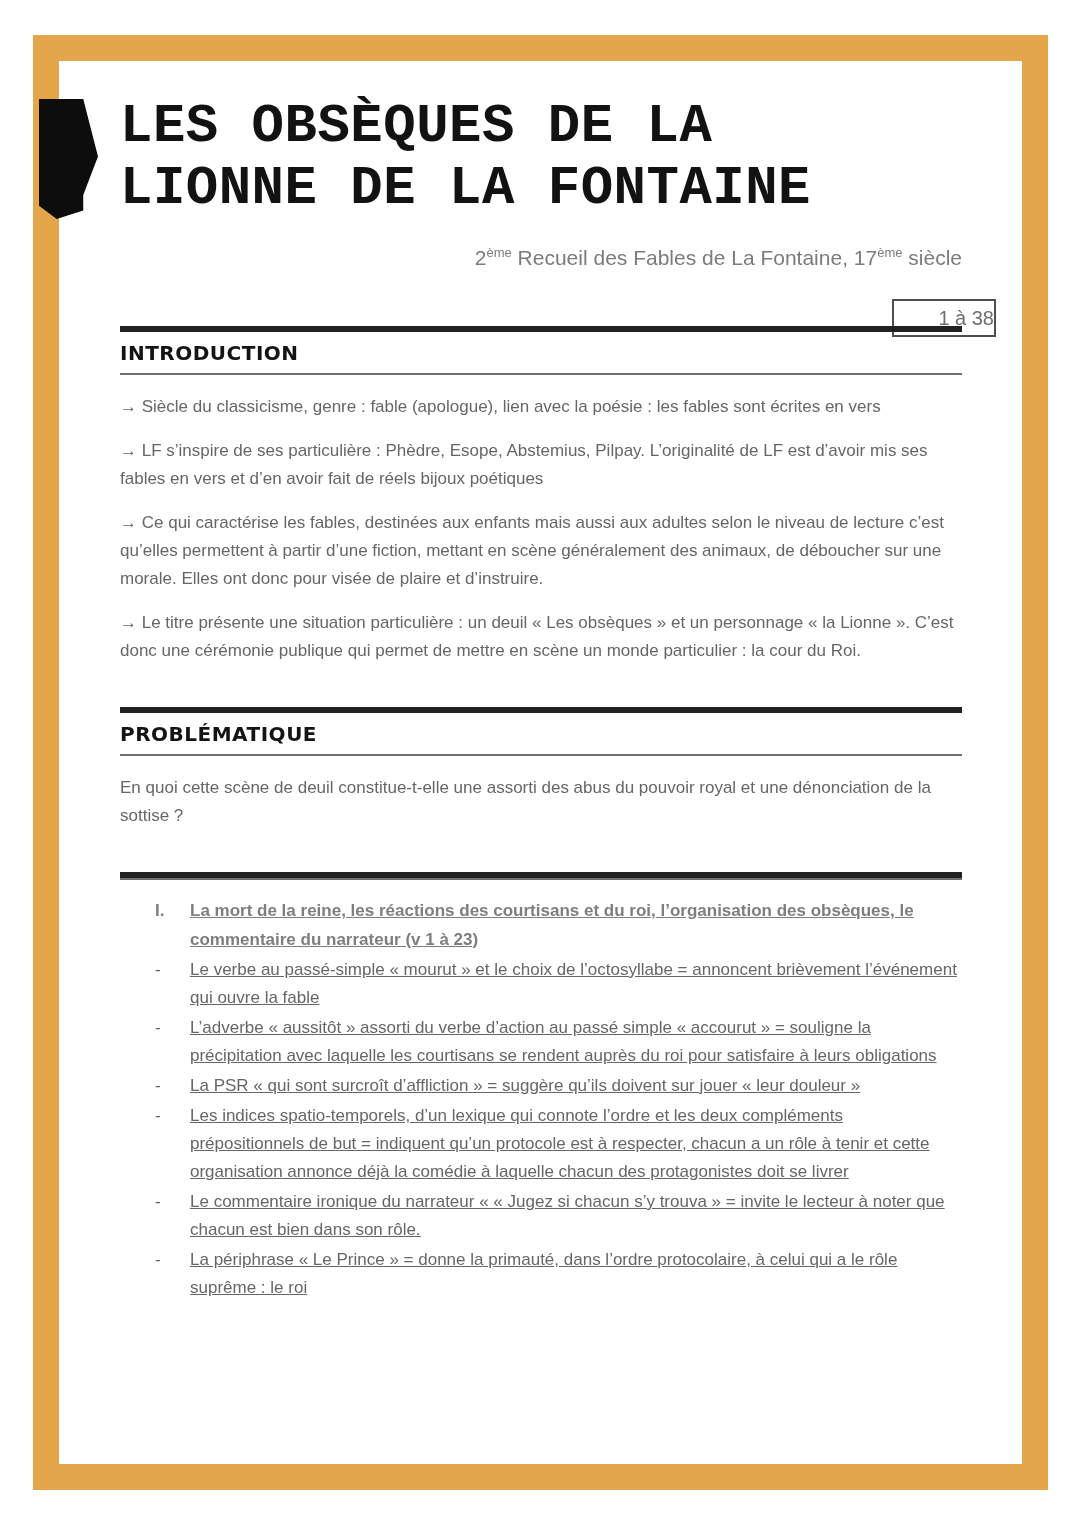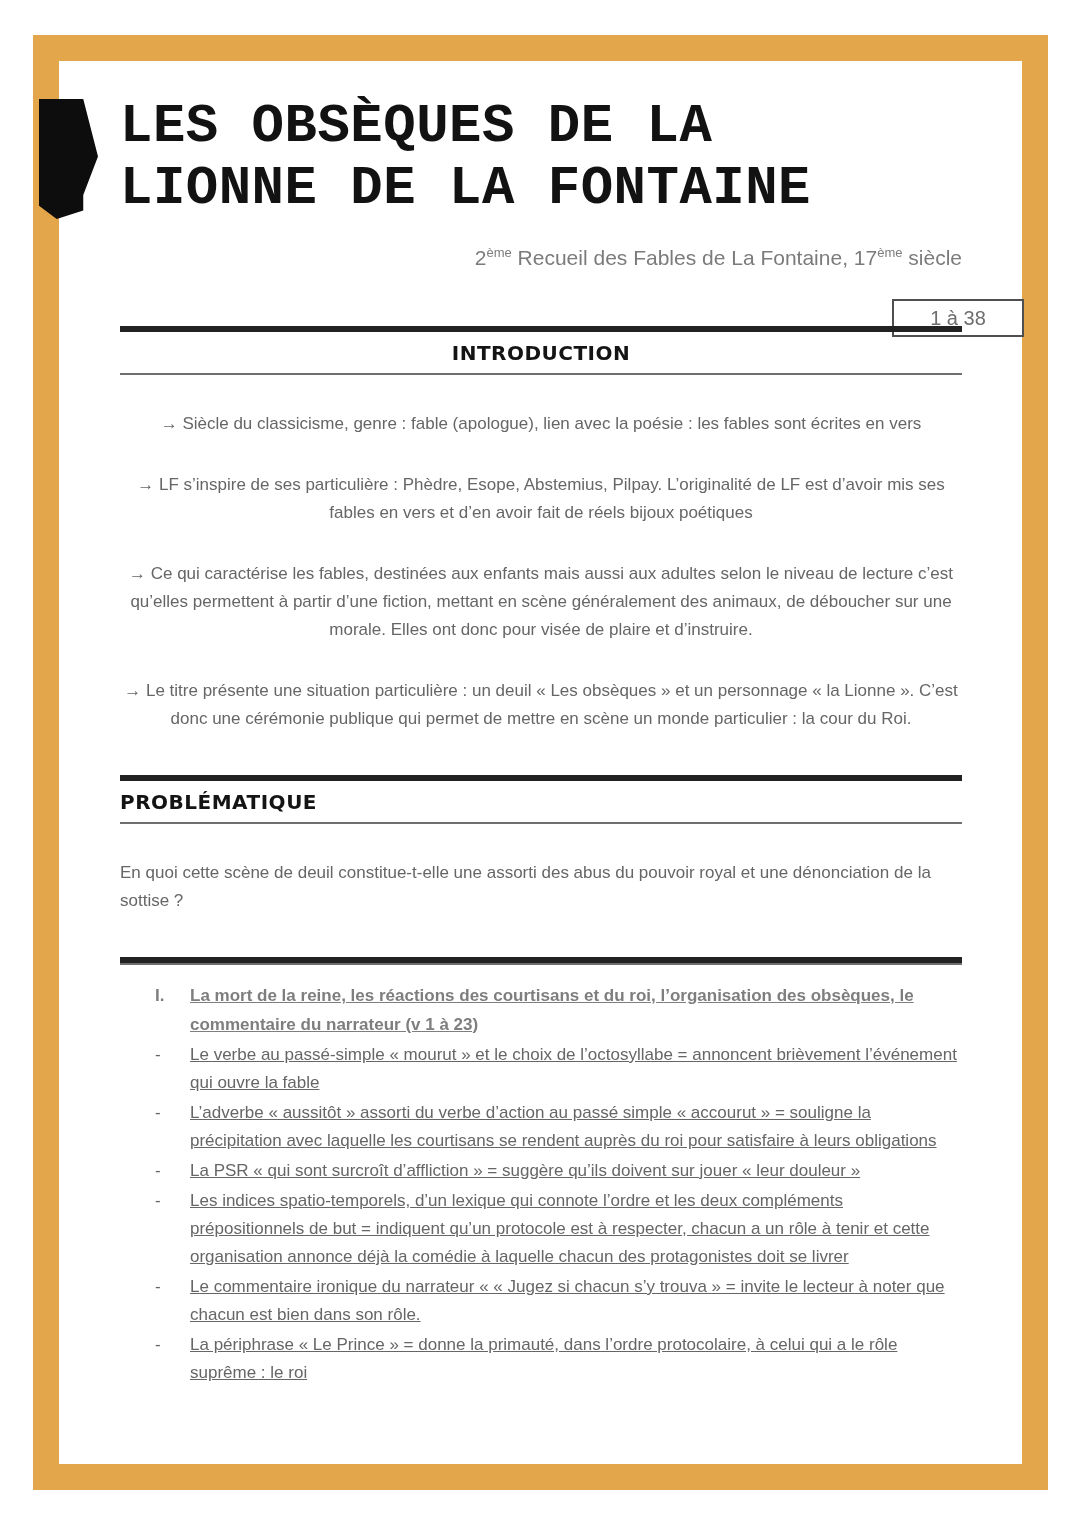--- a/index.html
+++ b/index.html
@@ -45,42 +45,42 @@
     text-align:right;
   }
   .subtitle sup{
     font-size:13px;
     vertical-align:super;
     line-height:0;
   }
   .pages-box{
     position:absolute;
     left:892px;top:299px;
-    width:132px;height:38px;
+    width:104px;height:38px;
     border:2px solid #4f4f4f;
-    display:flex;align-items:center;justify-content:center;
+    display:flex;align-items:center;justify-content:flex-end;
     font-size:20px;
     color:#6e6e6e;
     background:#ffffff;
     box-sizing:border-box;
   }
   .section{margin-top:42px;}
   .section-bar{height:6px;background:#222222;}
   .section h2{
     margin:9px 0 8px 0;
     font-family:"DejaVu Sans","Liberation Sans",sans-serif;
     font-weight:700;
     font-size:20px;
     letter-spacing:0.5px;
     color:#141414;
   }
   .section-underline{height:2px;background:#6f6f6f;}
   .section-body{padding-top:2px;}
   .para{
-    margin:33px 0 0 0;
+    margin:16px 0 0 0;
     font-size:17px;
     line-height:28px;
     color:#666666;
   }
   .exp-list{margin-top:12px;}
   .exp-item{
     display:flex;
     font-size:17px;
     line-height:28px;
     color:#666666;
@@ -115,21 +115,21 @@
 
     <h1>
       <span style="display:block">LES OBSÈQUES DE LA</span>
       <span style="display:block">LIONNE DE LA FONTAINE</span>
     </h1>
 
     <div class="subtitle">
       <span>2</span><sup>ème</sup><span> Recueil des Fables de La Fontaine, 17</span><sup>ème</sup><span> siècle</span>
     </div>
 
-    <div class="section" style="margin-top:56px;text-align:center;">
+    <div class="section" style="margin-top:56px;">
       <div class="section-bar"></div>
       <h2>INTRODUCTION</h2>
       <div class="section-underline"></div>
       <div class="section-body">
         <p class="para">→ Siècle du classicisme, genre : fable (apologue), lien avec la poésie : les fables sont écrites en vers</p>
         <p class="para">→ LF s’inspire de ses particulière : Phèdre, Esope, Abstemius, Pilpay. L’originalité de LF est d’avoir mis ses fables en vers et d’en avoir fait de réels bijoux poétiques</p>
         <p class="para">→ Ce qui caractérise les fables, destinées aux enfants mais aussi aux adultes selon le niveau de lecture c’est qu’elles permettent à partir d’une fiction, mettant en scène généralement des animaux, de déboucher sur une morale. Elles ont donc pour visée de plaire et d’instruire.</p>
         <p class="para">→ Le titre présente une situation particulière : un deuil « Les obsèques » et un personnage « la Lionne ». C’est donc une cérémonie publique qui permet de mettre en scène un monde particulier : la cour du Roi.</p>
       </div>
     </div>

